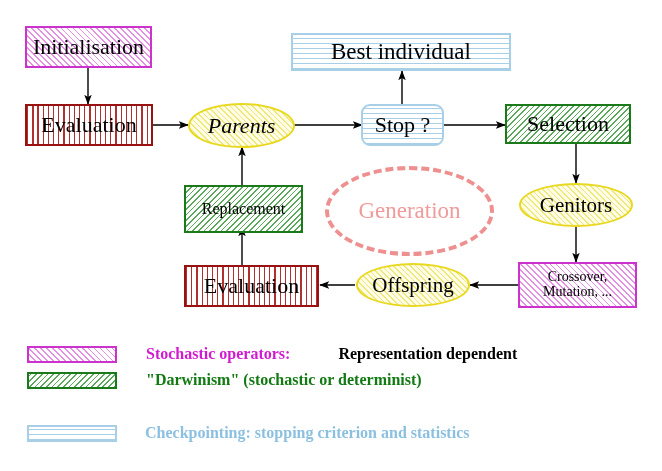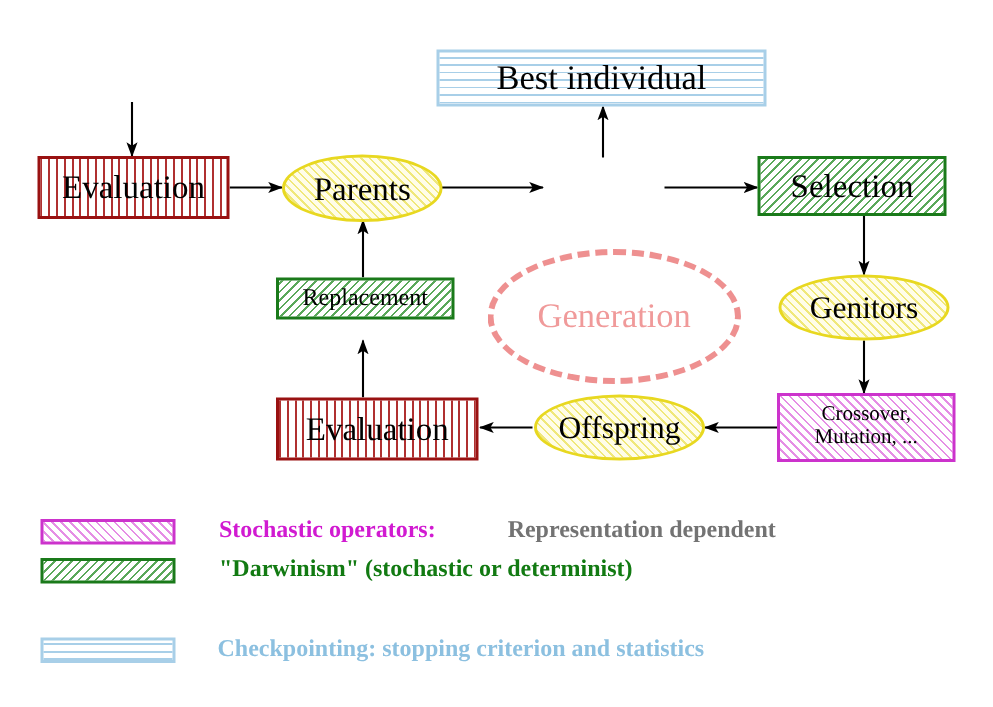--- a/index.html
+++ b/index.html
@@ -149,49 +149,51 @@
       <line x1="519" y1="285" x2="470" y2="285"></line>
 
       <line x1="355" y1="285" x2="320" y2="285"></line>
 
       <line x1="242" y1="265" x2="242" y2="227"></line>
 
       <line x1="242" y1="185" x2="242" y2="147"></line>
     </g>
   </svg>
 
+  <div class="node box fill-magenta" style="left:25px; top:26px; width:127px; height:42px; font-size:22px;">Initialisation</div>
 
   <div class="node box fill-red" style="left:25px; top:104px; width:128px; height:42px; font-size:22px;">Evaluation</div>
 
-  <div class="node ellipse fill-yellow" style="left:188px; top:103px; width:107px; height:45px; font-size:22px; border-color:#e8d820;">Parents</div>
+  <div class="node ellipse fill-yellow" style="left:188px; top:103px; width:107px; height:45px; font-size:22px; border-color:#e8d820;font-style:italic;">Parents</div>
 
   <div class="node box fill-blue" style="left:291px; top:33px; width:220px; height:38px; font-size:23px;">Best individual</div>
 
+  <div class="node box rounded fill-blue" style="left:361px; top:104px; width:83px; height:42px; font-size:22px;">Stop ?</div>
 
   <div class="node box fill-green" style="left:505px; top:104px; width:126px; height:40px; font-size:22px;">Selection</div>
 
   <div class="node box fill-magenta" style="left:518px; top:262px; width:119px; height:46px; font-size:14px;">Crossover,
 Mutation, ...</div>
 
   <div class="node ellipse fill-yellow" style="left:519px; top:183px; width:114px; height:44px; font-size:21px;">Genitors</div>
 
   <div class="node ellipse fill-yellow" style="left:356px; top:263px; width:114px; height:44px; font-size:21px;">Offspring</div>
 
   <div class="node box fill-red" style="left:184px; top:265px; width:135px; height:42px; font-size:22px;">Evaluation</div>
 
-  <div class="node box fill-green" style="left:184px; top:185px; width:119px; height:28px; font-size:16px;">Replacement</div>
+  <div class="node box fill-green" style="left:184px; top:185px; width:119px; height:48px; font-size:16px;">Replacement</div>
 
   <div class="gen-ellipse" style="left:325px; top:166px; width:169px; height:90px; font-size:23px;justify-content:center;">
     <span>Generation</span>
   </div>
 
   <div class="legend-row" style="top:345px;">
     <div class="swatch fill-magenta"></div>
     <div class="legend-text">
-      <span style="color:#d11ad1;">Stochastic operators:</span><span class="seg2" style="color:#737373;margin-left:48px;">Representation dependent</span>
+      <span style="color:#d11ad1;">Stochastic operators:</span><span class="seg2" style="color:#000000;margin-left:48px;">Representation dependent</span>
     </div>
   </div>
 
   <div class="legend-row" style="top:371px;">
     <div class="swatch fill-green"></div>
     <div class="legend-text" style="color:#127a12;">"Darwinism" (stochastic or determinist)</div>
   </div>
 
 
   <div class="legend-row" style="top:424px;">

